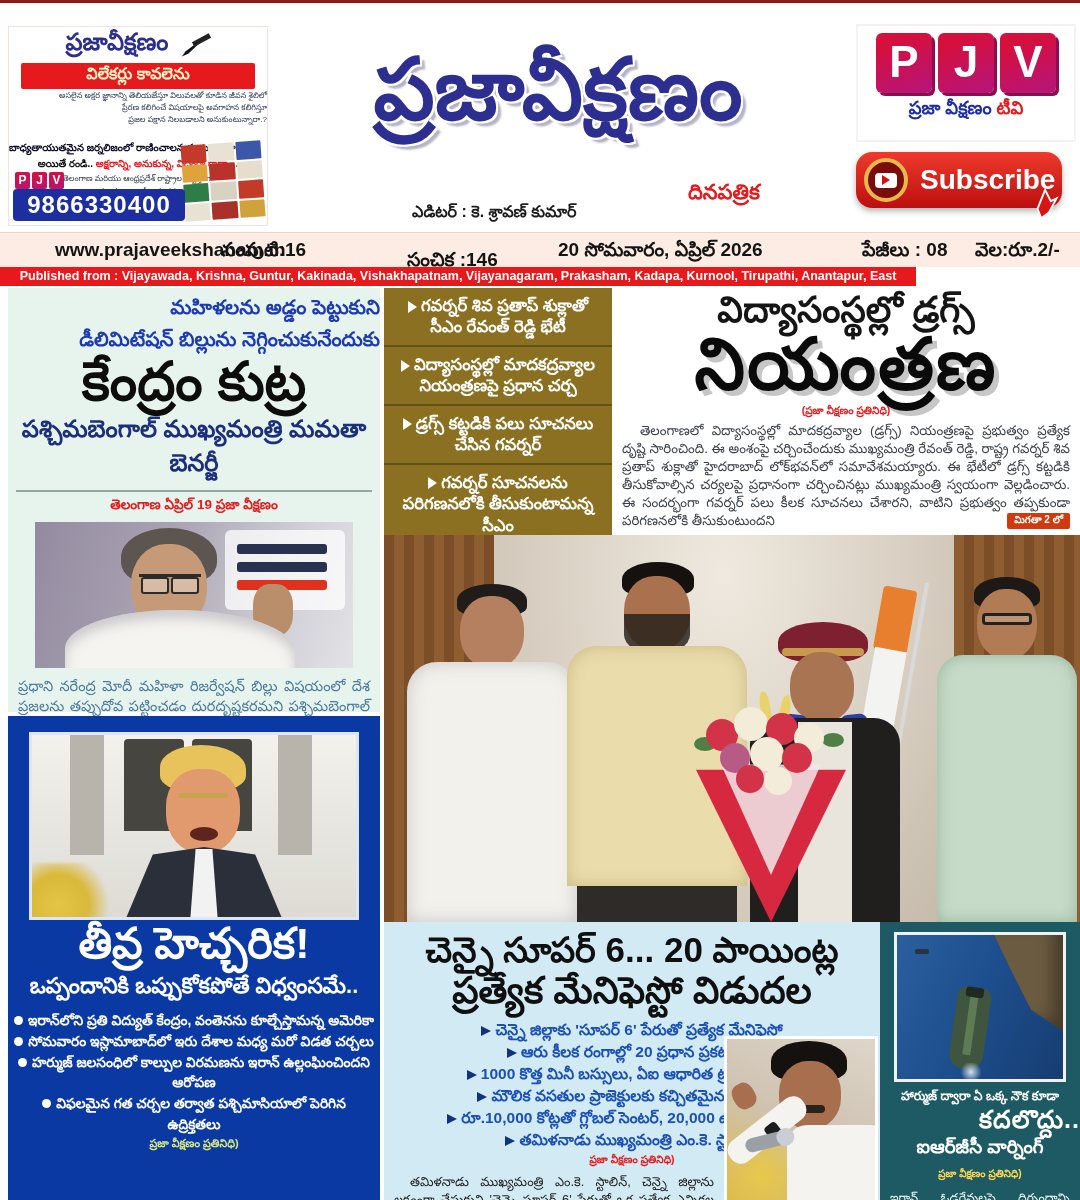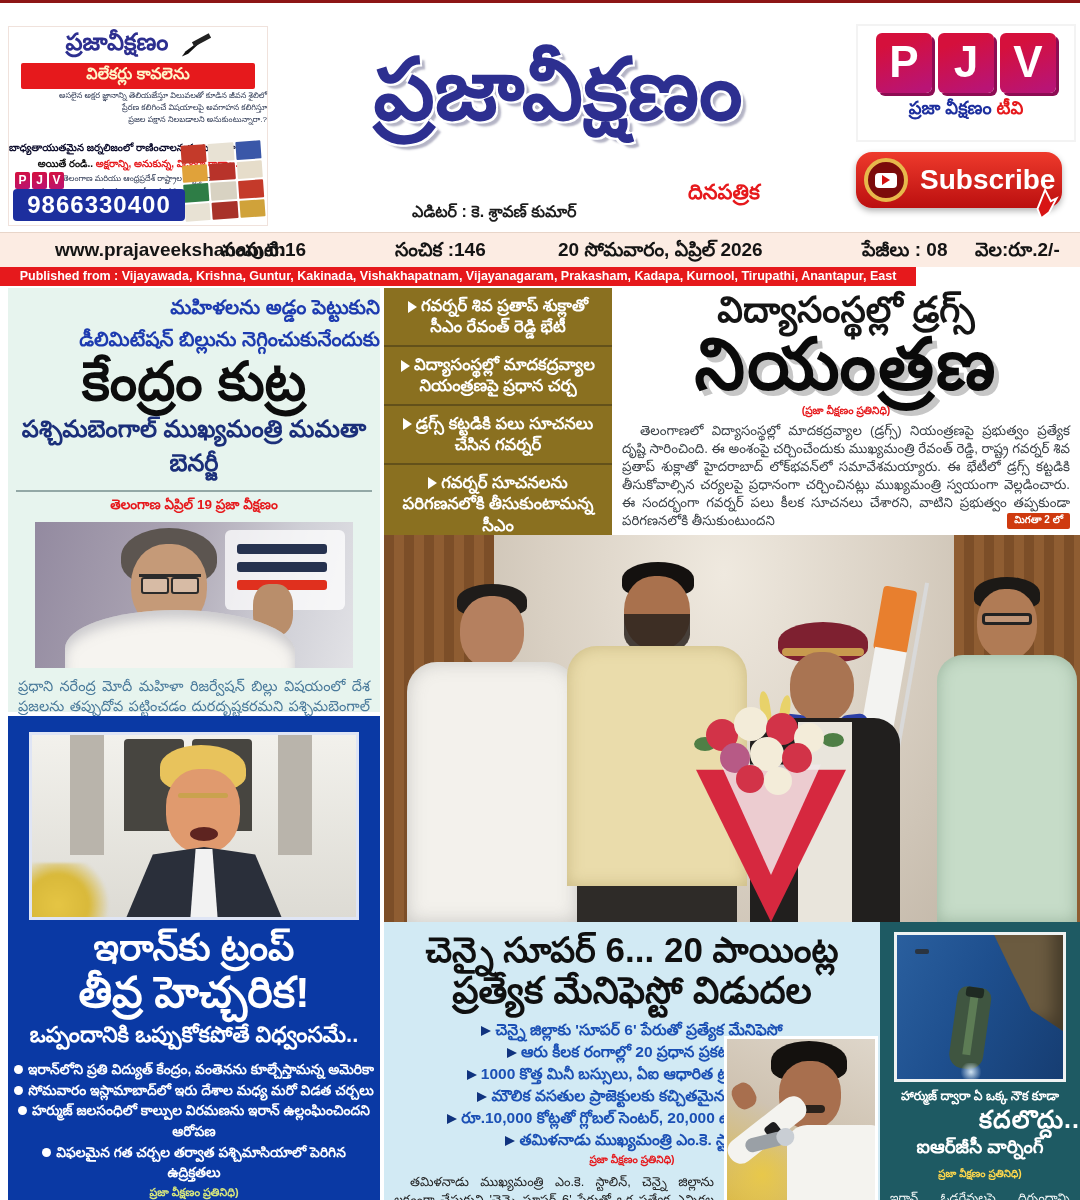--- a/index.html
+++ b/index.html
@@ -41,21 +41,21 @@
   .yt-play { width:22px; height:15px; background:#fff; border-radius:4px; display:flex; align-items:center; justify-content:center; }
   .yt-play i { display:block; width:0; height:0; border-left:8px solid #d40f0f; border-top:5px solid transparent; border-bottom:5px solid transparent; }
   .subscribe-label { color:#fff; font-weight:bold; font-size:28px; margin-left:12px; }
   .hand-icon { position:absolute; right:-4px; bottom:-16px; width:38px; height:38px; }
 
   
   .info-bar { position:absolute; left:0; top:232px; width:1080px; height:35px; background:#fcece3; border-top:1px solid #e8d5c9; }
   .info-bar span { position:absolute; top:6px; font-weight:bold; font-size:19px; color:#141414; white-space:nowrap; }
   .ib-website { left:55px; font-size:18px; }
   .ib-volume { left:222px; }
-  .ib-issue { left:395px; }
+  .ib-issue { left:407px;margin-top:10px; }
   .ib-date { left:558px; }
   .ib-pages { left:862px; }
   .ib-price { left:975px; }
   .pub-bar { position:absolute; left:0; top:267px; width:916px; height:19px; background:#e6191c; color:#fff; font-weight:bold; font-size:12.5px; text-align:center; line-height:19px; }
 
   
   .story-mint { position:absolute; left:8px; top:288px; width:372px; height:424px; background:#e7f4ee; }
   .k-kicker { text-align:right; color:#1d3bb0; font-weight:bold; font-size:20px; line-height:1.3; margin-top:6px; }
   .k-headline { text-align:center; color:#0d0d0d; font-weight:bold; font-size:54px; line-height:1.02; margin-top:2px; }
   .k-subhead { text-align:center; color:#1b2f7a; font-weight:bold; font-size:24px; margin:6px 8px 0; padding-bottom:7px; border-bottom:2px solid #93a8a6; }
@@ -291,21 +291,20 @@
       <div class="t-win l"></div>
         <div class="t-win r"></div>
       <div class="t-hair"></div>
         <div class="t-face"></div>
         <div class="t-brow"></div>
         <div class="t-mouth"></div>
       <div class="t-suit"></div>
         <div class="t-shirt"></div>
       <div class="t-flower"></div>
     </div>
-    <div class="t-h1">ఇరాన్‌కు ట్రంప్</div>
     <div class="t-h2">తీవ్ర హెచ్చరిక!</div>
     <div class="t-sub">ఒప్పందానికి ఒప్పుకోకపోతే విధ్వంసమే..</div>
     <div class="t-bullets">
       <div class="t-bullet"><span class="dot"></span><span>ఇరాన్‌లోని ప్రతి విద్యుత్ కేంద్రం, వంతెనను కూల్చేస్తామన్న అమెరికా</span></div>
       <div class="t-bullet"><span class="dot"></span><span>సోమవారం ఇస్లామాబాద్‌లో ఇరు దేశాల మధ్య మరో విడత చర్చలు</span></div>
       <div class="t-bullet"><span class="dot"></span><span>హర్ముజ్ జలసంధిలో కాల్పుల విరమణను ఇరాన్ ఉల్లంఘించిందని ఆరోపణ</span></div>
       <div class="t-bullet"><span class="dot"></span><span>విఫలమైన గత చర్చల తర్వాత పశ్చిమాసియాలో పెరిగిన ఉద్రిక్తతలు</span></div>
     </div>
     <div class="t-credit">ప్రజా వీక్షణం ప్రతినిధి)</div>
 

